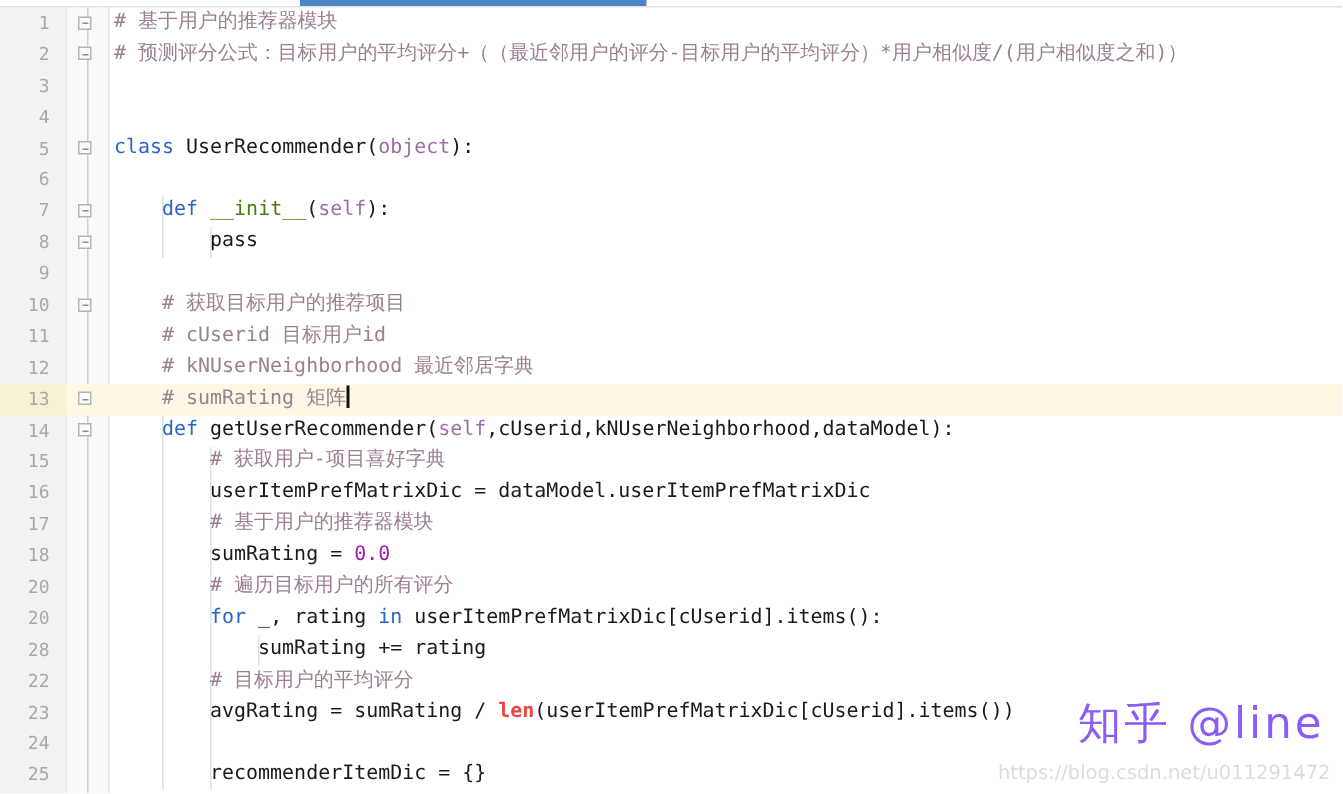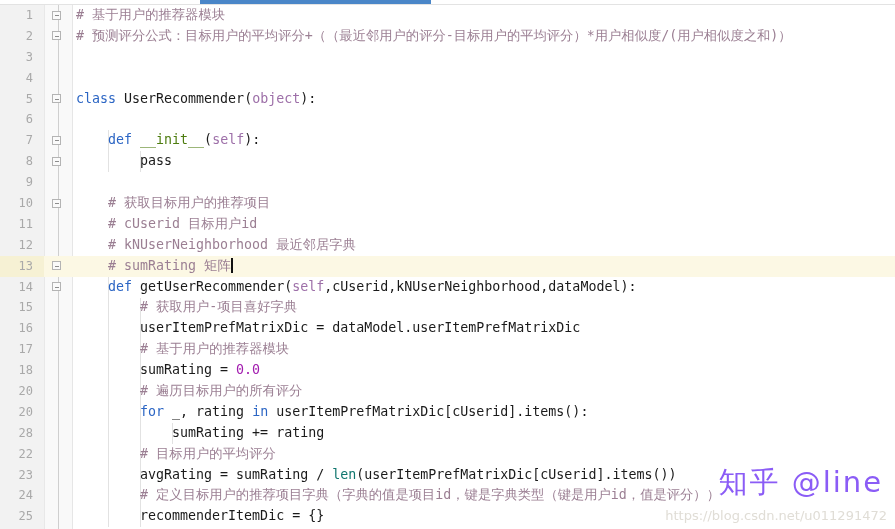--- a/index.html
+++ b/index.html
@@ -153,21 +153,21 @@
     font-size: 13.3px;
     font-family: "DejaVu Sans Mono", "Liberation Mono", monospace;
     color: #1a1a1a;
     letter-spacing: 0px;
   }
   .code .cmt  { color: #9b7f93; }
   .code .kw   { color: #2b65c4; }
   .code .num  { color: #a21caf; }
   .code .fn   { color: #4d7c0f; }
   .code .self { color: #9d6fa8; }
-  .code .bi   { color: #0f766e; }
+  .code .bi   { color: #ef4444; font-weight: bold; }
   .code .cls  { color: #1a1a1a; }
 
   
   .iguide {
     position: absolute;
     width: 1px;
     background: #e2e2e2;
     z-index: 3;
   }
 
@@ -235,21 +235,21 @@
       <div class="row"><div class="lineno">14</div><div class="fold"><i></i></div><div class="code"><span class="cls">    </span><span class="kw">def </span><span class="cls">getUserRecommender(</span><span class="self">self</span><span class="cls">,cUserid,kNUserNeighborhood,dataModel):</span></div></div>
       <div class="row"><div class="lineno">15</div><div class="code"><span class="cmt">        # 获取用户-项目喜好字典</span></div></div>
       <div class="row"><div class="lineno">16</div><div class="code"><span class="cls">        userItemPrefMatrixDic = dataModel.userItemPrefMatrixDic</span></div></div>
       <div class="row"><div class="lineno">17</div><div class="code"><span class="cmt">        # 基于用户的推荐器模块</span></div></div>
       <div class="row"><div class="lineno">18</div><div class="code"><span class="cls">        sumRating = </span><span class="num">0.0</span></div></div>
       <div class="row"><div class="lineno">20</div><div class="code"><span class="cmt">        # 遍历目标用户的所有评分</span></div></div>
       <div class="row"><div class="lineno">20</div><div class="code"><span class="cls">        </span><span class="kw">for </span><span class="cls">_, rating </span><span class="kw">in </span><span class="cls">userItemPrefMatrixDic[cUserid].items():</span></div></div>
       <div class="row"><div class="lineno">28</div><div class="code"><span class="cls">            sumRating += rating</span></div></div>
       <div class="row"><div class="lineno">22</div><div class="code"><span class="cmt">        # 目标用户的平均评分</span></div></div>
       <div class="row"><div class="lineno">23</div><div class="code"><span class="cls">        avgRating = sumRating / </span><span class="bi">len</span><span class="cls">(userItemPrefMatrixDic[cUserid].items())</span></div></div>
-      <div class="row"><div class="lineno">24</div><div class="code"><span class="cmt">        # 定义目标用户的推荐项目字典（字典的值是项目id，键是字典类型（键是用户id，值是评分））</span></div></div>
+      <div class="row"><div class="lineno">24</div></div>
       <div class="row"><div class="lineno">25</div><div class="code"><span class="cls">        recommenderItemDic = {}</span></div></div>
     </div>
 
   <div class="wm-zhihu">知乎 @line</div>
   <div class="wm-url">https://blog.csdn.net/u011291472</div>
 <div class="iguide" style="left: 108.08px; top: 130.4px; height: 41.8px;"></div>
     <div class="iguide" style="left: 140.16px; top: 151.3px; height: 20.9px;"></div>
     <div class="iguide" style="left: 108.08px; top: 276.7px; height: 250.8px;"></div>
     <div class="iguide" style="left: 140.16px; top: 297.6px; height: 229.9px;"></div>
     <div class="iguide" style="left: 172.24px; top: 423px; height: 20.9px;"></div>

